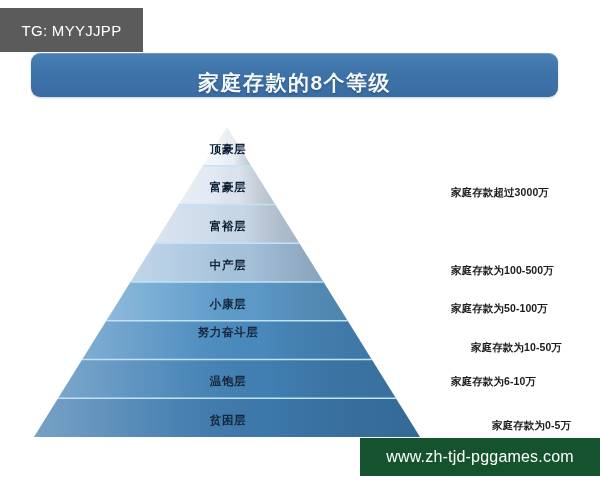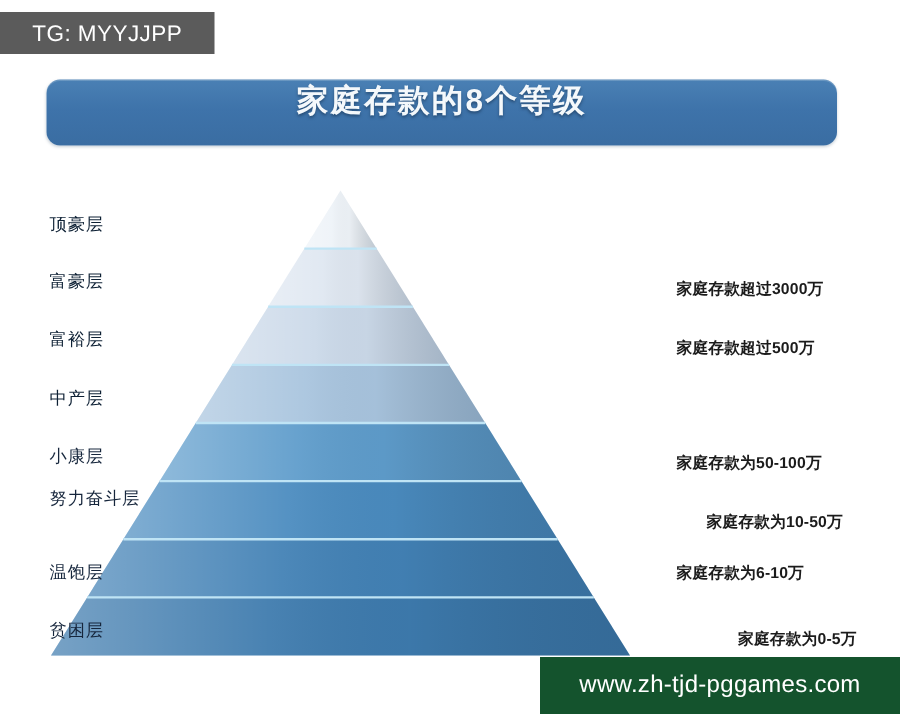--- a/index.html
+++ b/index.html
@@ -14,21 +14,21 @@
     position: relative;
     overflow: hidden;
   }
 
   
   #tg-badge {
     position: absolute;
     left: 0px;
     top: 8px;
     width: 143px;
-    height: 28px;
+    height: 44px;
     background: #5b5b5b;
     display: flex;
     align-items: center;
     justify-content: center;
     box-sizing: border-box;
   }
   #tg-badge span {
     color: #ffffff;
     font-size: 15px;
     letter-spacing: 0.3px;
@@ -40,21 +40,21 @@
     position: absolute;
     left: 31px;
     top: 53px;
     width: 527px;
     height: 44px;
     border-radius: 9px;
     background: linear-gradient(180deg, #4a80b4 0%, #3e73aa 45%, #3a6da2 100%);
     box-shadow: inset 0 1px 0 rgba(255,255,255,0.18),
                 0 1px 2px rgba(40,70,100,0.25);
     display: flex;
-    align-items: flex-start;
+    align-items: flex-end;
     justify-content: center;
     box-sizing: border-box;
   }
   #title-banner .title-text {
     color: #f4f8fb;
     font-size: 21px;
     font-weight: bold;
     letter-spacing: 1.5px;
     text-shadow: 0 1px 2px rgba(20,45,75,0.55);
     white-space: nowrap;
@@ -72,23 +72,23 @@
     position: absolute;
     left: 0;
     top: 0;
     width: 390px;
     height: 312px;
   }
   .tier-label {
     position: absolute;
     left: 0;
     width: 390px;
-    text-align: left;
+    text-align: center;
     font-size: 11.5px;
-    font-weight: normal;
+    font-weight: bold;
     color: #16263c;
     letter-spacing: 0.6px;
     white-space: nowrap;
     pointer-events: none;
   }
   .tier-label.light { color: #0d2034; }
 
   
   #annotations {
     position: absolute;
@@ -185,21 +185,21 @@
       <div class="tier-label light" style="top: 131.95px;">中产层</div>
       <div class="tier-label" style="top: 170.7px;">小康层</div>
       <div class="tier-label" style="top: 199px;">努力奋斗层</div>
       <div class="tier-label" style="top: 248.2px;">温饱层</div>
       <div class="tier-label" style="top: 286.95px;">贫困层</div>
     </div>
 </div>
 
 <div id="annotations">
     <div class="annotation" style="top: 60.125px;">家庭存款超过3000万</div>
-    <div class="annotation" style="top: 98.875px;">家庭存款超过500万</div>
+    <div class="annotation" style="top: 137.625px;">家庭存款为100-500万</div>
     <div class="annotation" style="top: 176.375px;">家庭存款为50-100万</div>
     <div class="annotation" style="top: 215.125px; padding-left: 20px;">家庭存款为10-50万</div>
     <div class="annotation" style="top: 249px; text-align: center;">家庭存款为6-10万</div>
     <div class="annotation" style="top: 292.625px; margin-left: 41px;">家庭存款为0-5万</div>
   </div>
 
 <div id="watermark">
   <span>www.zh-tjd-pggames.com</span>
 </div>
 

